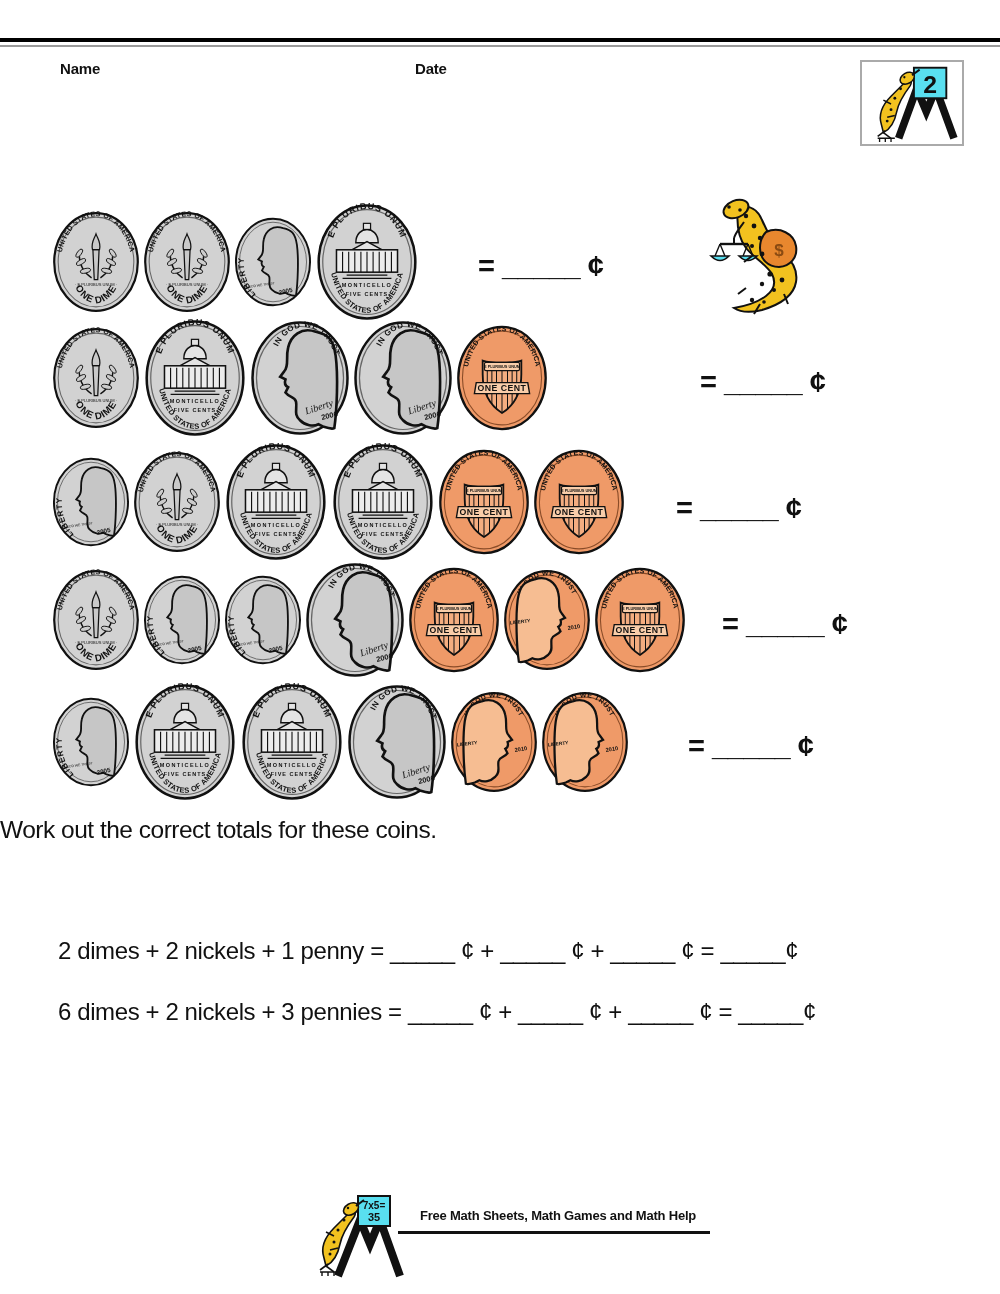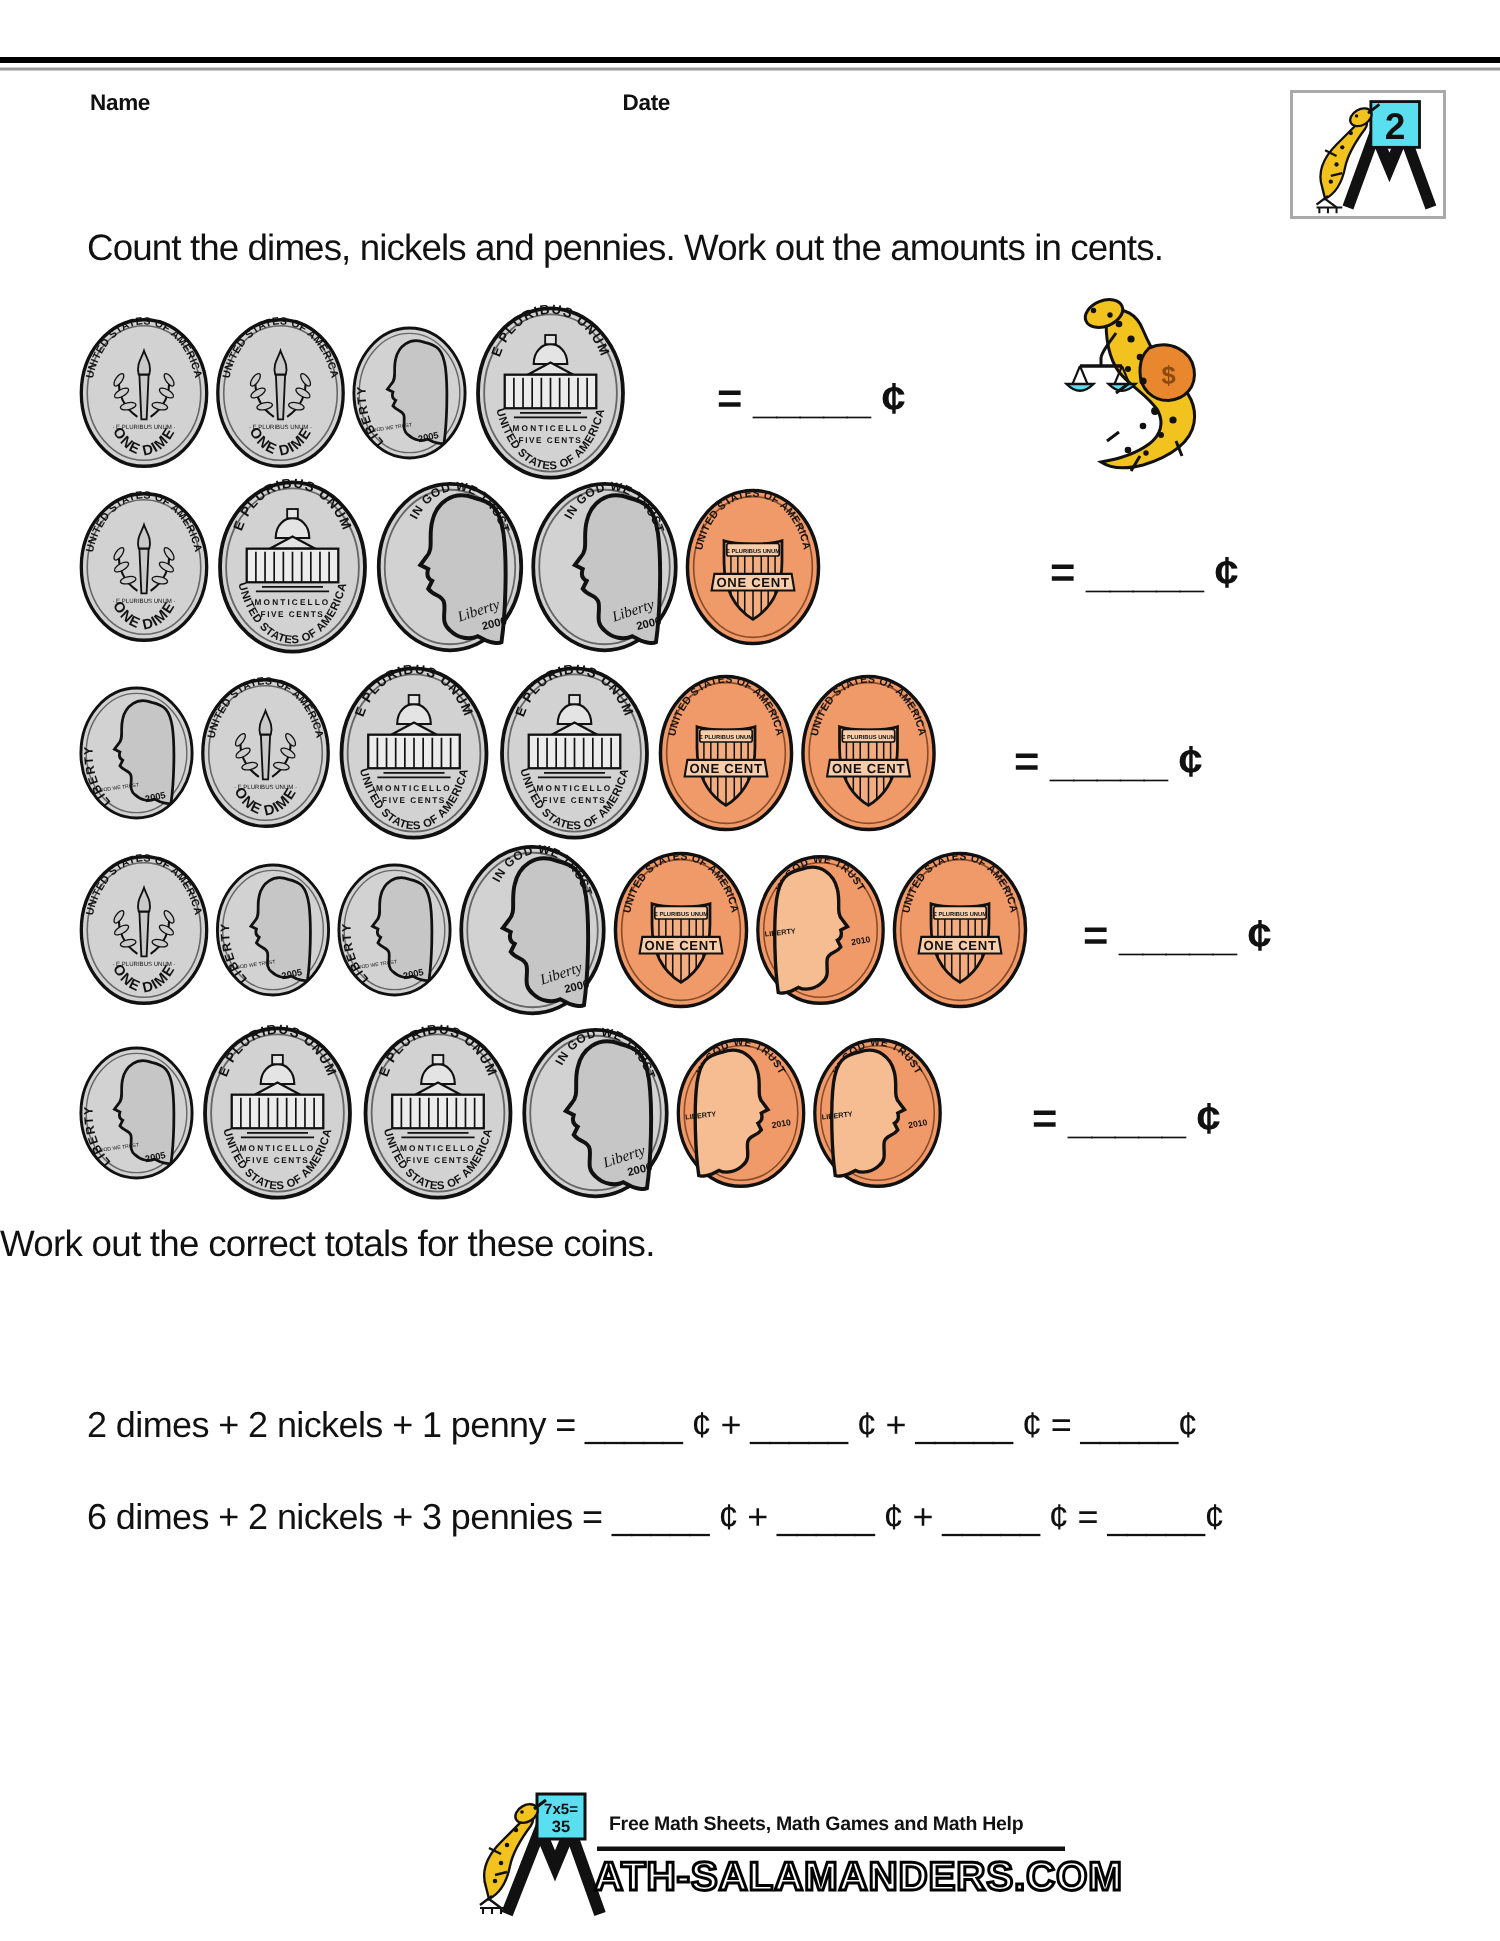--- a/index.html
+++ b/index.html
@@ -27,21 +27,21 @@
   .answer{position:absolute;font-size:29px;font-weight:bold;letter-spacing:-0.5px;white-space:nowrap;}
   #ans-0{left:478px;top:250px;} #ans-1{left:700px;top:366px;} #ans-2{left:676px;top:492px;}
   #ans-3{left:722px;top:608px;} #ans-4{left:688px;top:730px;}
   .mascot{position:absolute;left:700px;top:196px;width:132px;height:128px;}
   .section-heading{position:absolute;left:0;top:816px;width:1000px;text-align:left;
         font-size:24.5px;letter-spacing:-0.5px;}
   .problem{position:absolute;left:58px;font-size:24px;letter-spacing:-0.4px;white-space:nowrap;}
   #prob-0{top:876px;} #prob-1{top:937px;} #prob-2{top:998px;} #prob-3{top:1059px;}
   .footer{position:absolute;left:310px;top:1192px;width:400px;height:92px;}
   .footer-easel{position:absolute;left:0;top:0;width:96px;height:86px;}
-  .footer-tagline{position:absolute;left:96px;top:16px;width:304px;text-align:left;
+  .footer-tagline{position:absolute;left:96px;top:16px;width:304px;text-align:center;
         font-size:13px;font-weight:bold;letter-spacing:-0.2px;white-space:nowrap;}
   .footer-rule{position:absolute;left:88px;top:39px;width:312px;height:3px;background:#111;}
   .footer-site{position:absolute;left:86px;top:44px;font-size:27px;font-weight:bold;letter-spacing:0.5px;
         color:#000;-webkit-text-fill-color:#fff;-webkit-text-stroke:2px #000;white-space:nowrap;}
   svg text{font-family:"Liberation Sans",sans-serif;}
   .script-text{font-family:"Liberation Serif",serif;}
 </style>
 </head>
 <body>
 
@@ -176,21 +176,20 @@
         <circle cx="44" cy="16" r="1.2" fill="#111"></circle>
         <circle cx="34" cy="38" r="1.5" fill="#111"></circle>
           <circle cx="40" cy="28" r="1.5" fill="#111"></circle>
         <circle cx="30" cy="50" r="1.5" fill="#111"></circle>
           <circle cx="26" cy="62" r="1.5" fill="#111"></circle>
         <path d="M16,80 H34 M18,80 V84 M24,80 V84 M30,80 V84" stroke="#111" stroke-width="1.4" fill="none"></path>
       </g>
     </svg>
   </div>
 
-  <div class="instruction">Count the dimes, nickels and pennies. Work out the amounts in cents.</div>
 
   <div class="coin-row" id="row-0">
       <svg class="coin dime-back" viewBox="0 0 100 116">
         <use href="#sym-dime-back"></use>
       </svg>
       <svg class="coin dime-back" viewBox="0 0 100 116">
         <use href="#sym-dime-back"></use>
       </svg>
       <svg class="coin dime-front" viewBox="0 0 100 116">
         <use href="#sym-dime-front"></use>
@@ -334,15 +333,14 @@
         <path d="M24,44 L16,40 M28,56 L20,58 M18,72 L10,78 M16,74 L24,80" stroke="#111" stroke-width="1.6" fill="none"></path>
         <circle cx="28" cy="38" r="1.5" fill="#111"></circle>
           <circle cx="34" cy="28" r="1.5" fill="#111"></circle>
         <circle cx="24" cy="50" r="1.5" fill="#111"></circle>
           <circle cx="20" cy="62" r="1.5" fill="#111"></circle>
         <path d="M10,80 H28 M12,80 V84 M18,80 V84 M24,80 V84" stroke="#111" stroke-width="1.4" fill="none"></path>
       </g>
     </svg>
     <div class="footer-tagline">Free Math Sheets, Math Games and Math Help</div>
     <div class="footer-rule"></div>
-    <div class="footer-site">ATH-SALAMANDERS.COM</div>
   </div>
 </div>
 
 </body></html>

